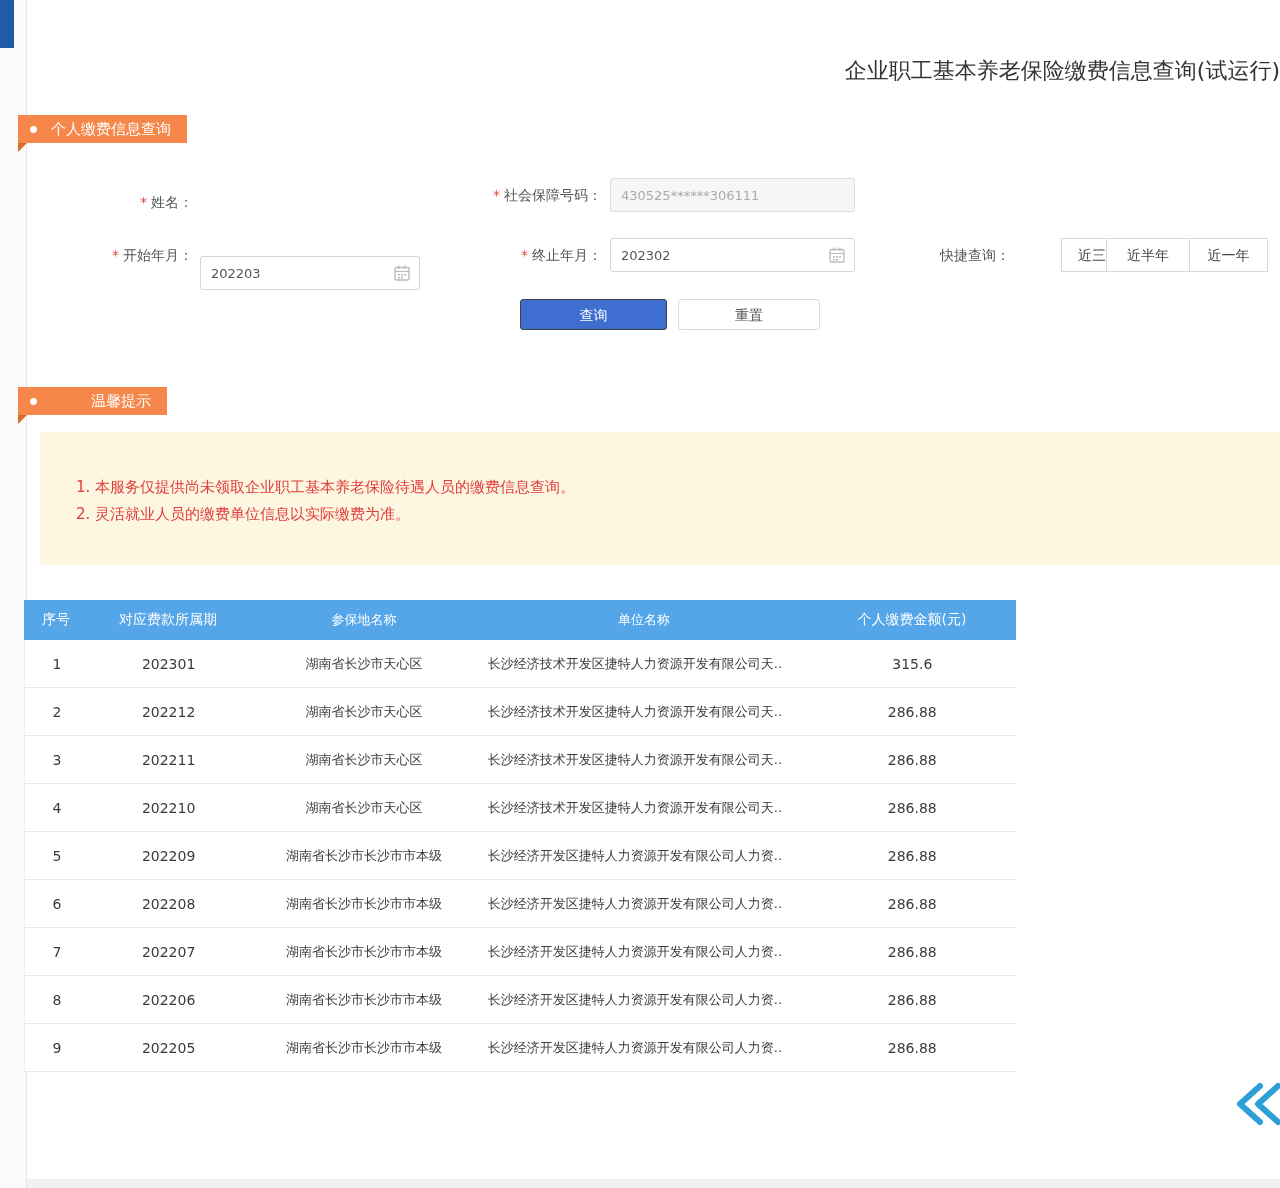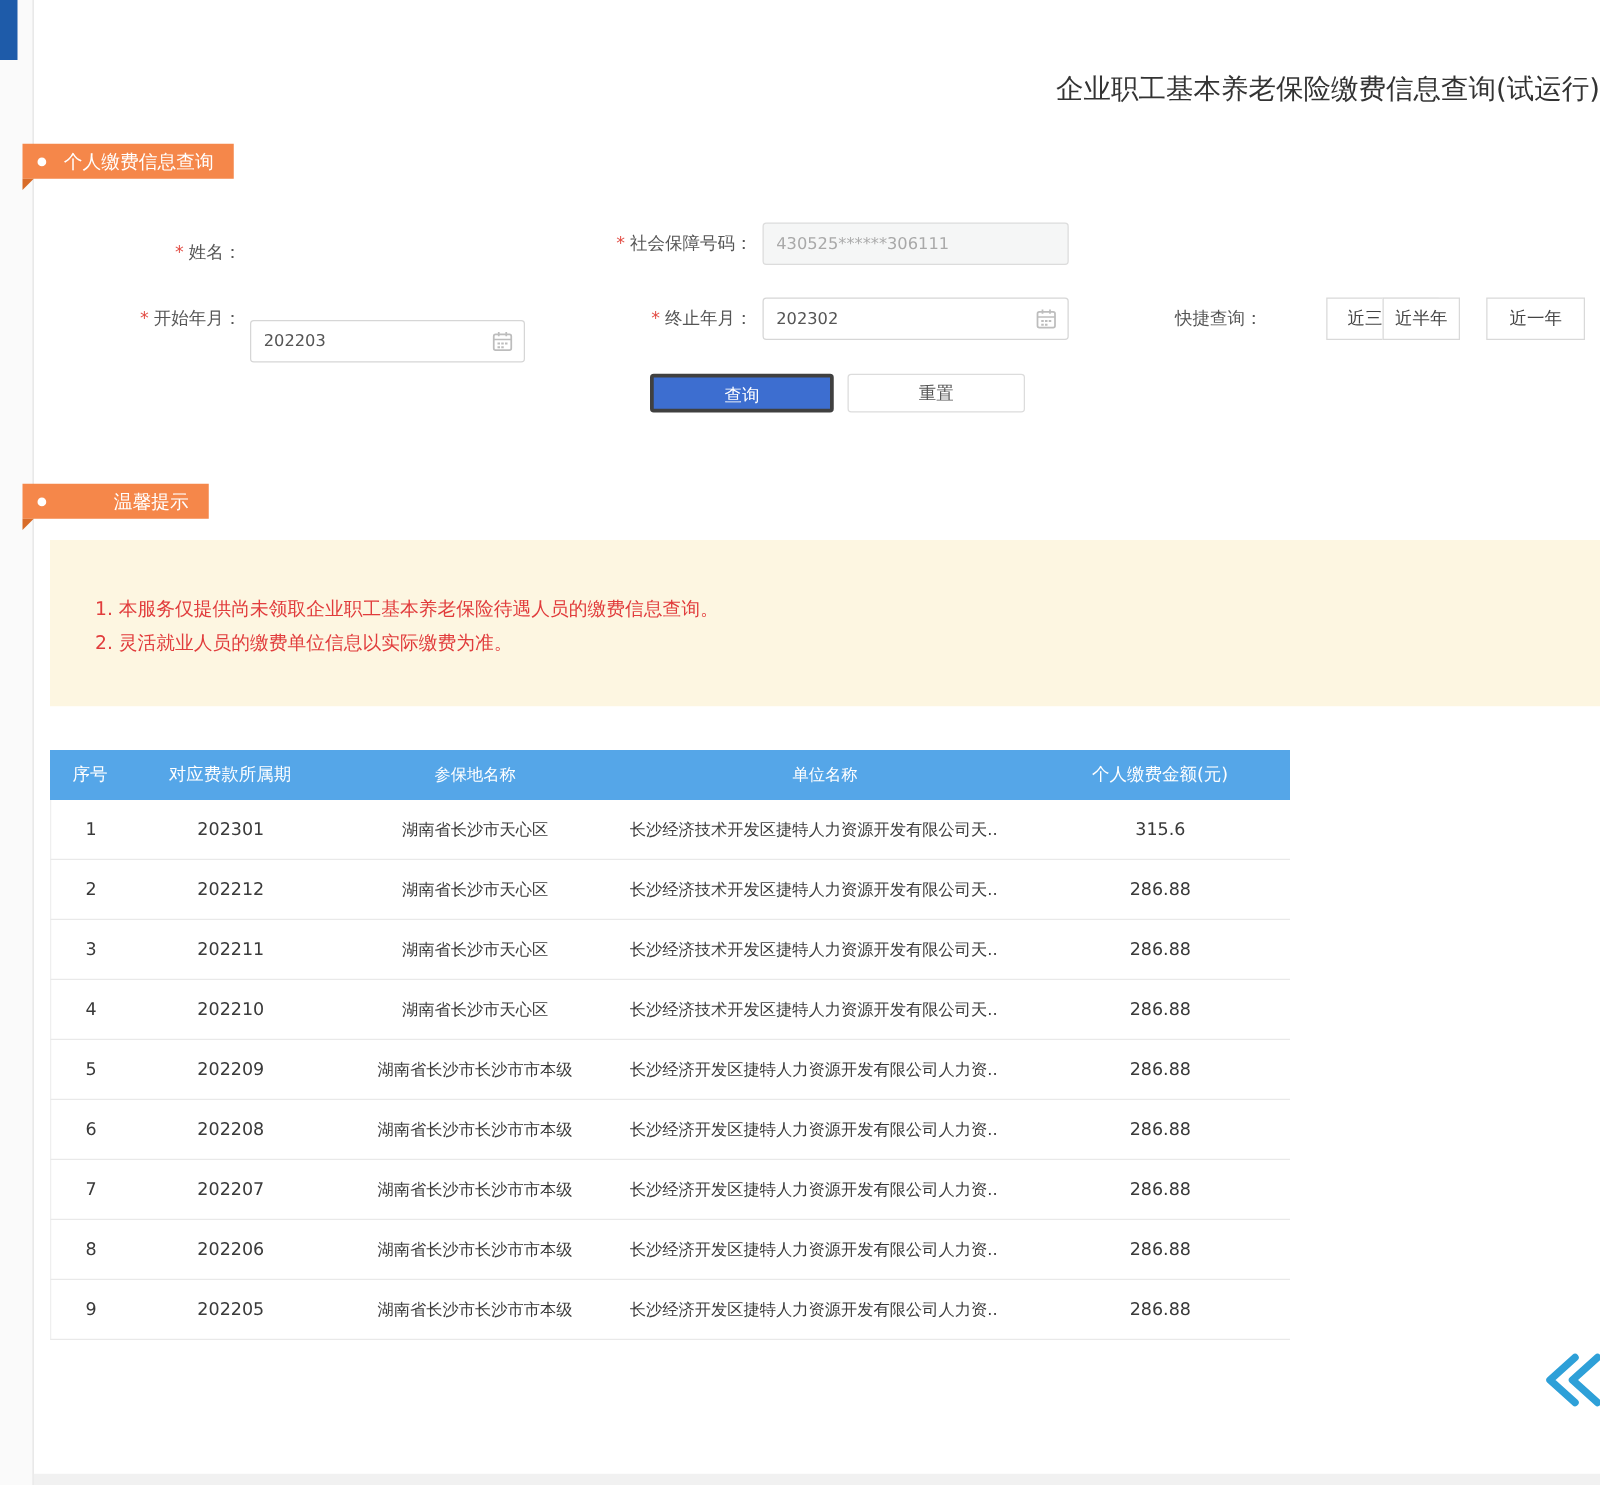--- a/index.html
+++ b/index.html
@@ -20,29 +20,29 @@
   .ribbon-fold{position:absolute;left:18px;width:0;height:0;border-top:9px solid #d86b28;border-left:9px solid transparent;transform:scaleX(-1);}
 
   
   .f-label{position:absolute;height:34px;line-height:34px;font-size:14px;color:#555;text-align:right;white-space:nowrap;}
   .req{color:#e24a42;margin-right:4px;font-size:14px;}
   .f-input{position:absolute;height:34px;border:1px solid #d6d6d6;border-radius:3px;background:#fff;font-size:13px;color:#555;display:flex;align-items:center;padding:0 10px;}
   .f-input.disabled{background:#f5f6f6;border-color:#dcdcdc;color:#a9a9a9;}
   .cal{position:absolute;right:8px;top:7px;width:18px;height:18px;}
   .quick-btn{position:absolute;height:34px;line-height:32px;text-align:center;background:#fff;border:1px solid #d9d9d9;font-size:14px;color:#444;cursor:pointer;}
   .btn{position:absolute;height:31px;line-height:31px;text-align:center;font-size:14px;border-radius:3px;cursor:pointer;}
-  .btn-primary{background:#3d6ed0;color:#fff;border:3px solid #404040;}
+  .btn-primary{background:#3d6ed0;color:#fff;border:1px solid #404040;}
   .btn-plain{background:#fff;color:#555;border:1px solid #dcdcdc;}
 
   
   .notice{position:absolute;left:40px;top:432px;width:1240px;height:133px;background:#fdf6e1;padding:44px 6px 0 36px;}
   .notice p{margin:0 0 4px 0;font-size:15px;line-height:23px;color:#e13c3c;}
 
   
-  .table{position:absolute;left:40px;top:600px;width:992px;}
+  .table{position:absolute;left:24px;top:600px;width:992px;}
   .t-head{display:flex;height:40px;background:#55a6e8;color:#fff;align-items:center;}
   .th{font-size:14px;text-align:center;}
   .tr{display:flex;height:48px;align-items:center;border-bottom:1px solid #e9e9e9;border-left:1px solid #efefef;background:#fff;}
   .td{font-size:14px;color:#3a3a3a;text-align:center;overflow:hidden;white-space:nowrap;}
   .col-0{width:80px;}
   .col-1{width:200px;}
   .col-2{width:290px;font-size:13px;}
   .col-3{width:410px;font-size:13px;}
   .col-4{width:260px;}
   .tr .col-3{text-align:left;padding-left:8px;}
@@ -102,21 +102,21 @@
         <rect x="5" y="10" width="2" height="1.6" fill="#bdbdbd"></rect>
         <rect x="8" y="10" width="2" height="1.6" fill="#bdbdbd"></rect>
         <rect x="11" y="10" width="2" height="1.6" fill="#bdbdbd"></rect>
         <rect x="5" y="13" width="2" height="1.6" fill="#bdbdbd"></rect>
         <rect x="8" y="13" width="2" height="1.6" fill="#bdbdbd"></rect>
       </svg>
   </div>
 
   <div class="f-label" style="left:880px;top:238px;width:130px;">快捷查询：</div>
   <div class="quick-btn" style="left:1017px;top:238px;width:90px;margin-left:44px;">近三个月</div>
-  <div class="quick-btn" style="left:1106px;top:238px;width:62px;">近半年</div>
+  <div class="quick-btn" style="left:1106px;top:238px;width:84px;">近半年</div>
   <div class="quick-btn" style="left:1189px;top:238px;width:79px;">近一年</div>
 
   <div class="btn btn-primary" style="left:520px;top:299px;width:147px;">查询</div>
   <div class="btn btn-plain" style="left:678px;top:299px;width:142px;">重置</div>
 
   <div class="ribbon" style="top:387px;gap:40px;">
     <span class="dot"></span>
     <span>温馨提示</span>
   </div>
   <div class="ribbon-fold" style="top:415px;"></div>

